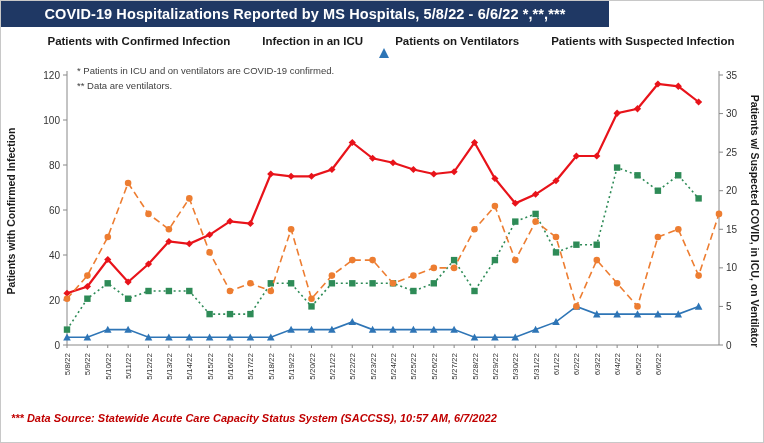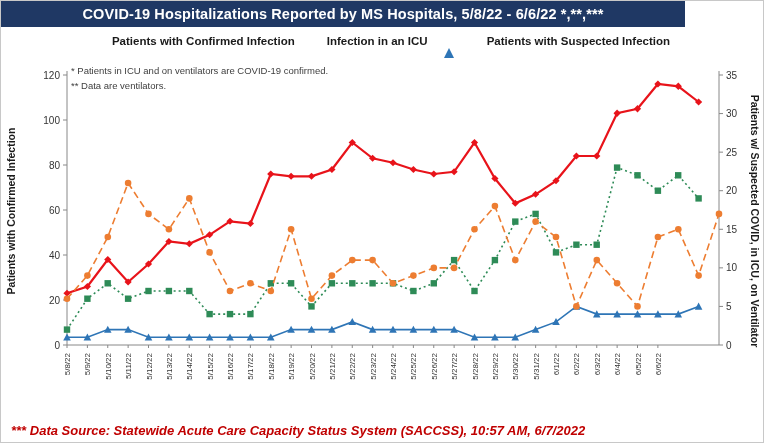--- a/index.html
+++ b/index.html
@@ -16,21 +16,21 @@
   .chart-frame {
     position: relative;
     width: 764px;
     height: 443px;
     box-sizing: border-box;
     border: 1px solid #c8c8c8;
   }
   .title-bar {
     position: absolute;
     left: 0; top: 0;
-    width: 684px;
+    width: 608px;
     height: 26px;
     background: #1f3864;
     color: #ffffff;
     display: flex;
     align-items: center;
     justify-content: center;
     font-size: 14.5px;
     font-weight: bold;
     letter-spacing: 0.1px;
   }
@@ -74,21 +74,21 @@
     border-right: 5.5px solid transparent;
     border-bottom: 10px solid #2e75b6;
   }
   .lg-circle {
     width: 10px; height: 10px;
     border-radius: 50%;
     background: #ed7d31;
   }
   .notes {
     position: absolute;
-    left: 70px;
+    left: 76px;
     top: 62px;
     font-size: 9.5px;
     color: #404040;
     line-height: 15px;
   }
   .y-left-label {
     position: absolute;
     left: 2px;
     top: 95px;
     width: 16px;
@@ -127,22 +127,22 @@
     top: 52px;
     width: 764px;
     height: 370px;
   }
   svg.plot {
     display: block;
   }
   .source-note {
     position: absolute;
     left: 10px;
-    bottom: 4px;
-    font-size: 13px;
+    bottom: 18px;
+    font-size: 11px;
     font-style: italic;
     font-weight: bold;
     color: #c00000;
   }
   .tick-text {
     font-family: "Liberation Sans", sans-serif;
     font-size: 10px;
     fill: #333333;
   }
   .xtick-text {
@@ -162,20 +162,21 @@
     <div class="legend-item">
       <span class="lg-marker"><span class="lg-diamond"></span></span>
       <span>Patients with Confirmed Infection</span>
     </div>
     <div class="legend-item">
       <span class="lg-marker"><span class="lg-square"></span></span>
       <span>Infection in an ICU</span>
     </div>
     <div class="legend-item">
       <span class="lg-marker"><span class="lg-triangle"></span></span>
+      <span>Patients on Ventilators</span>
     </div>
     <div class="legend-item">
       <span class="lg-marker"><span class="lg-circle"></span></span>
       <span>Patients with Suspected Infection</span>
     </div>
   </div>
 
   <div class="notes">
     <div>* Patients in ICU and on ventilators are COVID-19 confirmed.</div>
     <div>** Data are ventilators.</div>

